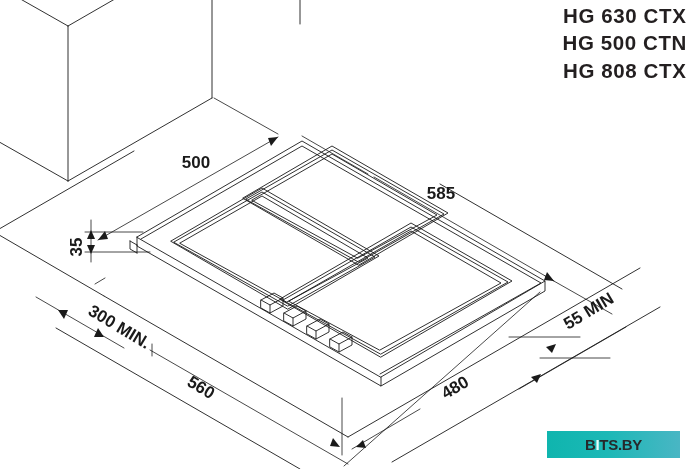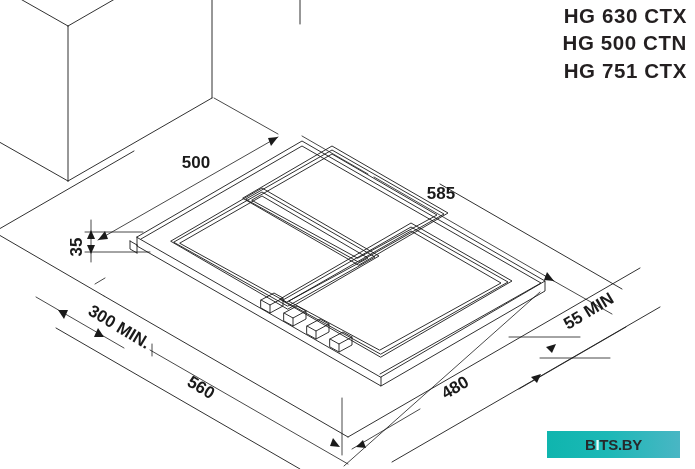--- a/index.html
+++ b/index.html
@@ -24,21 +24,21 @@
   #drawing {
     position: absolute;
     left: 0; top: 0;
     width: 695px;
     height: 469px;
   }
   .model-list {
     position: absolute;
     right: 8px;
     top: 2px;
-    text-align: right;
+    text-align: center;
     line-height: 1.33;
   }
   .model-line {
     font-family: "Liberation Sans", sans-serif;
     font-size: 20.5px;
     font-weight: bold;
     letter-spacing: 0.6px;
     color: #231f20;
     white-space: nowrap;
   }
@@ -266,21 +266,21 @@
       <text x="470" y="385" font-size="17" text-anchor="end" transform="rotate(-31 470 385)">480</text>
 
       <text x="568" y="330" font-size="17" text-anchor="start" transform="rotate(-31 568 330)">55 MIN</text>
     </g>
 
   </svg>
 
   <div class="model-list">
     <div class="model-line">HG 630 CTX</div>
     <div class="model-line">HG 500 CTN</div>
-    <div class="model-line">HG 751 CTX</div>
+    <div class="model-line">HG 808 CTX</div>
   </div>
 
   <div class="watermark">
     <span class="watermark-text">
         <span>B</span>
         <span class="wm-i">I</span>
         <span>TS.BY</span>
       </span>
   </div>
 

